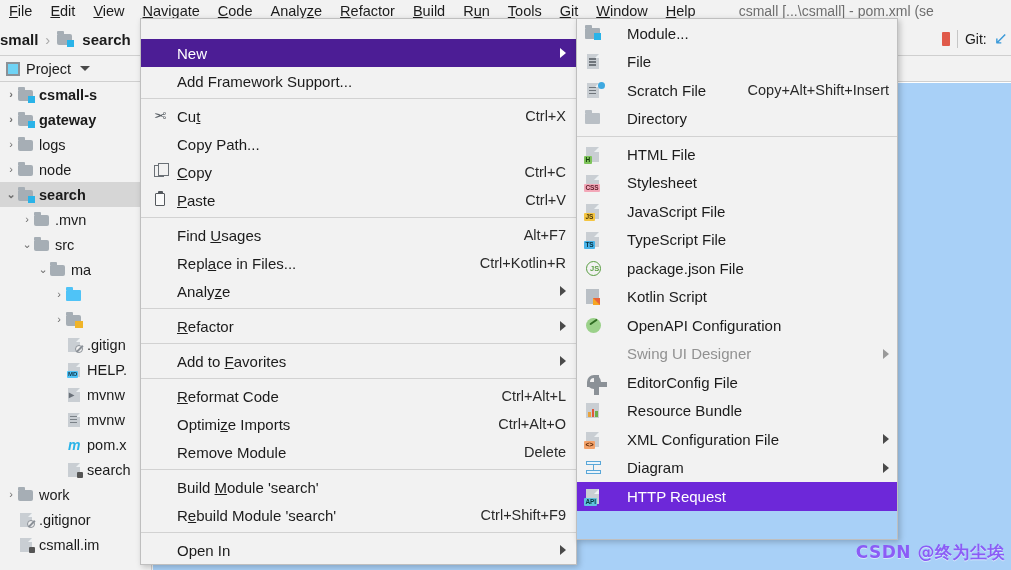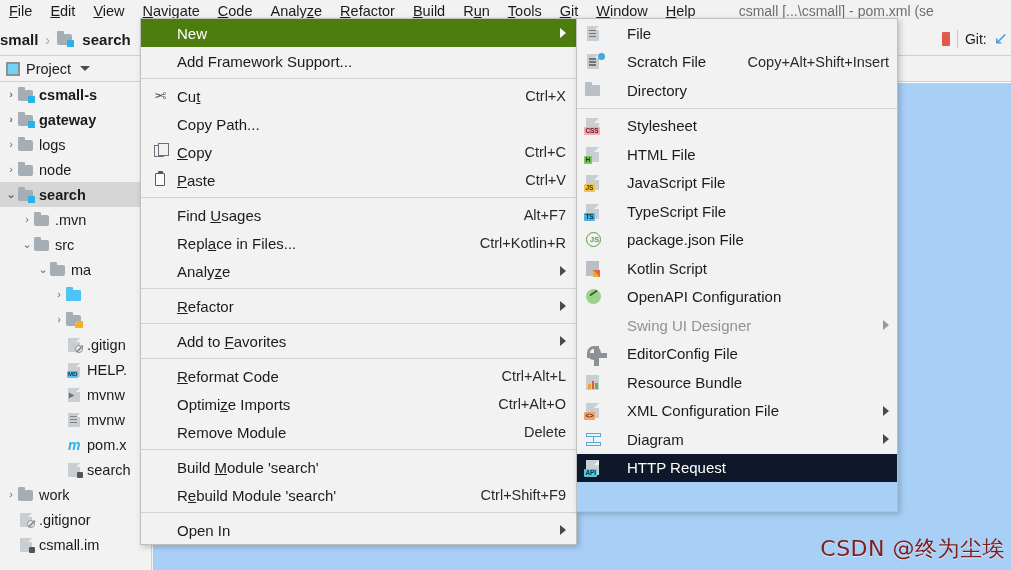--- a/index.html
+++ b/index.html
@@ -106,21 +106,21 @@
   
   .ctxmenu{
     position:absolute;left:140px;top:18px;width:437px;
     background:#f2f2f2;border:1px solid #bfbfbf;box-shadow:2px 2px 6px rgba(0,0,0,.22);
     z-index:40;
   }
   .mrow{
     height:28px;display:flex;align-items:center;font-size:15px;color:#1b1b1b;
     padding-left:10px;padding-right:10px;position:relative;white-space:nowrap;
   }
-  .mrow.hl{background:#4d7c0f;color:#fff;}
+  .mrow.hl{background:#4c1d95;color:#fff;margin-top:20px;}
   .mrow .micon{width:22px;min-width:22px;height:16px;position:relative;margin-right:4px;}
   .mrow .mlabel{flex:0 0 auto;}
   .mrow .mkey{margin-left:auto;color:#2a2a2a;font-size:14.5px;}
   .mrow .sub{
     margin-left:auto;width:0;height:0;
     border-top:5px solid transparent;border-bottom:5px solid transparent;border-left:6px solid #4a4a4a;
   }
   .mrow.hl .sub{border-left-color:#fff;}
   .msep{height:1px;background:#d2d2d2;margin:3px 0;}
   .u{text-decoration:underline;}
@@ -135,21 +135,21 @@
   
   .submenu{
     position:absolute;left:576px;top:18px;width:322px;
     background:#f2f2f2;border:1px solid #bfbfbf;box-shadow:2px 2px 6px rgba(0,0,0,.22);
     z-index:50;
   }
   .srow{
     height:28.5px;display:flex;align-items:center;font-size:15px;color:#1b1b1b;
     padding-left:6px;padding-right:8px;white-space:nowrap;position:relative;
   }
-  .srow.hl{background:#0f172a;color:#fff;}
+  .srow.hl{background:#6d28d9;color:#fff;}
   .srow.ghost{background:#a8d0f7;}
   .srow.dim{color:#919191;}
   .srow .sicon{width:24px;min-width:24px;height:17px;position:relative;margin-right:20px;}
   .srow .skey{margin-left:auto;font-size:14.5px;color:#2a2a2a;}
   .srow .sarr{
     margin-left:auto;width:0;height:0;
     border-top:5px solid transparent;border-bottom:5px solid transparent;border-left:6px solid #4a4a4a;
   }
   .srow.dim .sarr{border-left-color:#9a9a9a;}
 
@@ -186,23 +186,24 @@
   .resb .b1{position:absolute;left:2px;bottom:1px;width:2.5px;height:5px;background:#e8a33d;}
   .resb .b2{position:absolute;left:5.5px;bottom:1px;width:2.5px;height:8px;background:#e0583a;}
   .resb .b3{position:absolute;left:9px;bottom:1px;width:2.5px;height:6px;background:#6fae4a;}
   .diagic{position:absolute;left:3px;top:2px;width:15px;height:13px;}
   .diagic .bx{position:absolute;left:0;width:15px;height:4px;border:1.4px solid #5aa7d8;background:#eaf4fb;}
   .diagic .bx.t{top:0;}
   .diagic .bx.b{bottom:0;}
   .diagic .ar{position:absolute;left:6.5px;top:4px;width:1.4px;height:5px;background:#5aa7d8;}
 
   .watermark{
-    position:absolute;right:6px;bottom:6px;font-size:22px;color:#7f1d1d;
+    position:absolute;right:6px;bottom:6px;font-size:17px;color:#8b5cf6;
     z-index:80;font-family:"DejaVu Sans", sans-serif;letter-spacing:.5px;
     text-shadow:0 1px 0 rgba(255,255,255,.5);
+    font-weight:bold;
   }
 </style>
 </head>
 <body>
 
 <div id="app">
 
   <div class="menubar">
     <div id="menubar-items" style="display:flex;align-items:center;">
         <div class="mi"><span class="mn">F</span>ile</div>
@@ -522,20 +523,26 @@
       <div class="mrow">
         <span class="micon"></span>
         <span class="mlabel">Open In</span>
         <span class="sub"></span>
       </div>
     </div>
 
   <div class="submenu" id="new-submenu">
       <div class="srow">
         <span class="sicon">
+          <span class="modfold"></span>
+        </span>
+        <span>Module...</span>
+      </div>
+      <div class="srow">
+        <span class="sicon">
           <span class="filedoc">
             <span class="ln"></span>
           </span>
         </span>
         <span>File</span>
       </div>
       <div class="srow">
         <span class="sicon">
           <span class="filedoc">
             <span class="ln"></span>
@@ -548,30 +555,30 @@
       <div class="srow">
         <span class="sicon">
           <span class="plaindir"></span>
         </span>
         <span>Directory</span>
       </div>
       <div class="msep"></div>
       <div class="srow">
         <span class="sicon">
           <span class="fdoc"></span>
+          <span class="ftag t-html">H</span>
+        </span>
+        <span>HTML File</span>
+      </div>
+      <div class="srow">
+        <span class="sicon">
+          <span class="fdoc"></span>
           <span class="ftag t-css">CSS</span>
         </span>
         <span>Stylesheet</span>
-      </div>
-      <div class="srow">
-        <span class="sicon">
-          <span class="fdoc"></span>
-          <span class="ftag t-html">H</span>
-        </span>
-        <span>HTML File</span>
       </div>
       <div class="srow">
         <span class="sicon">
           <span class="fdoc"></span>
           <span class="ftag t-js">JS</span>
         </span>
         <span>JavaScript File</span>
       </div>
       <div class="srow">
         <span class="sicon">

